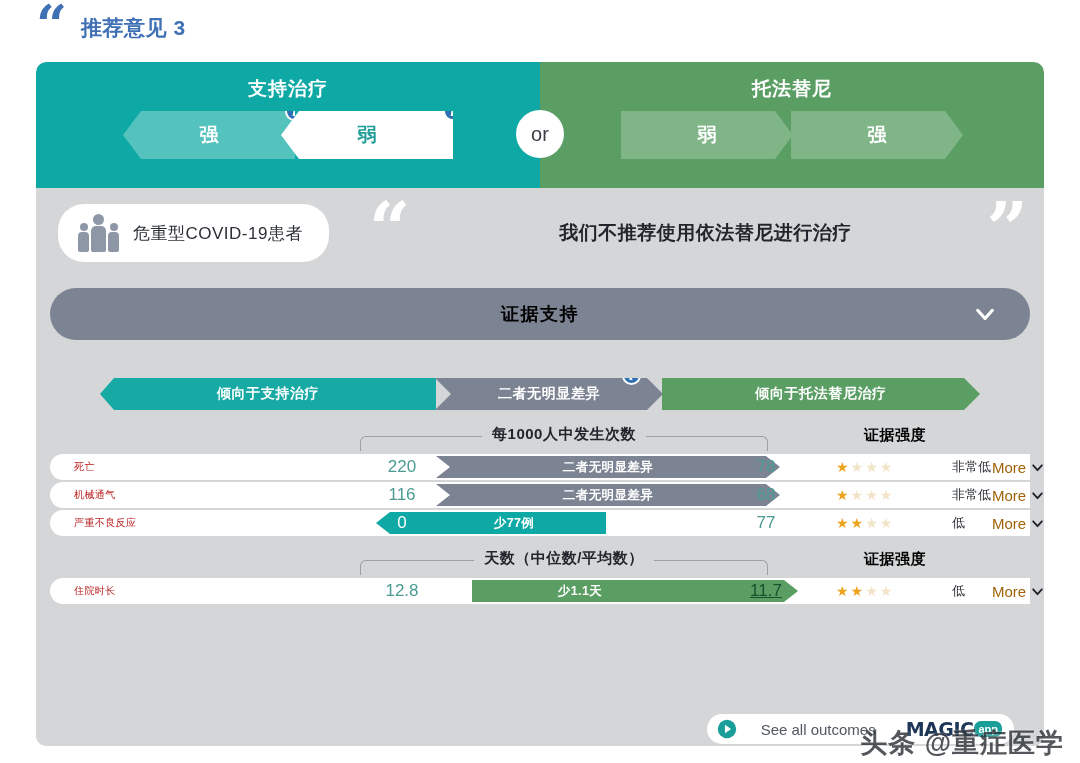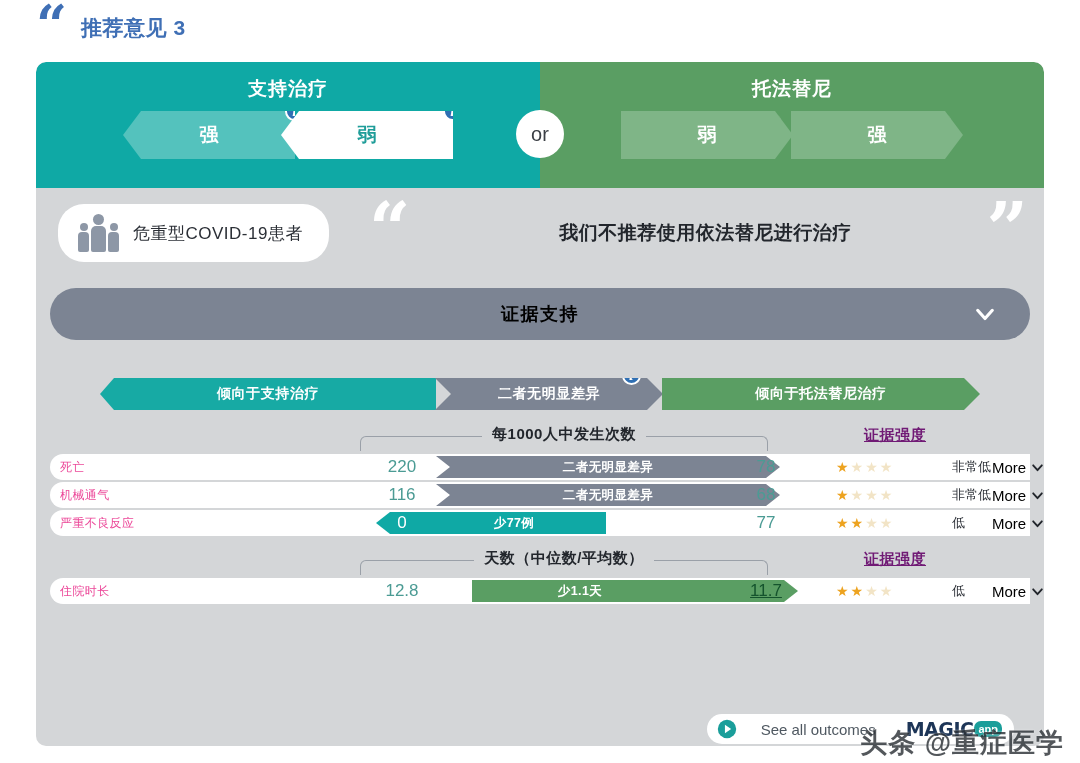--- a/index.html
+++ b/index.html
@@ -176,31 +176,31 @@
   .group-title{
     position:absolute;left:310px;right:262px;top:-1px;
     text-align:center;
   }
   .group-title span{
     background:#d4d6d8;padding:0 10px;
     font-size:15px;font-weight:700;color:#22262c;letter-spacing:.5px;
   }
   .cert-head{
     position:absolute;left:780px;width:130px;top:0;text-align:center;
-    font-size:15px;font-weight:700;color:#701a75;letter-spacing:.5px;text-decoration:underline;
+    font-size:15px;font-weight:700;color:#000000;letter-spacing:.5px;
   }
 
   
   .row{
     position:relative;height:26px;margin-top:2px;
     background:#ffffff;border-radius:13px 0 0 13px;
     display:flex;align-items:center;
   }
   .row-label{
-    position:absolute;left:10px;font-size:12px;color:#ec4899;letter-spacing:.4px;
+    position:absolute;left:24px;font-size:10px;color:#b91c1c;letter-spacing:.4px;
   }
   .val-left{
     position:absolute;left:322px;width:60px;text-align:center;
     font-size:17px;color:#4b9b94;
   }
   .val-left.inbar{color:#ffffff;left:322px;z-index:3;}
   .val-right{
     position:absolute;left:686px;width:60px;text-align:center;
     font-size:17px;color:#4b9b94;
   }
@@ -233,21 +233,21 @@
     font-size:14px;line-height:14px;
   }
   .star-on{color:#eda320;}
   .star-off{color:#f2e4c6;}
   .cert-label{
     position:absolute;left:886px;width:74px;
     font-size:13px;color:#2b2f36;margin-left:16px;
   }
   .more{
     position:absolute;left:942px;display:flex;align-items:center;gap:5px;
-    font-size:15px;color:#000000;
+    font-size:15px;color:#a16207;
   }
   .more .cd{width:13px;height:13px;}
 
   
   .footer{
     position:absolute;right:16px;bottom:14px;height:30px;
     background:#ffffff;border-radius:15px;
     display:flex;align-items:center;gap:24px;padding:0 12px 0 10px;
   }
   .play-icon{width:20px;height:20px;}

